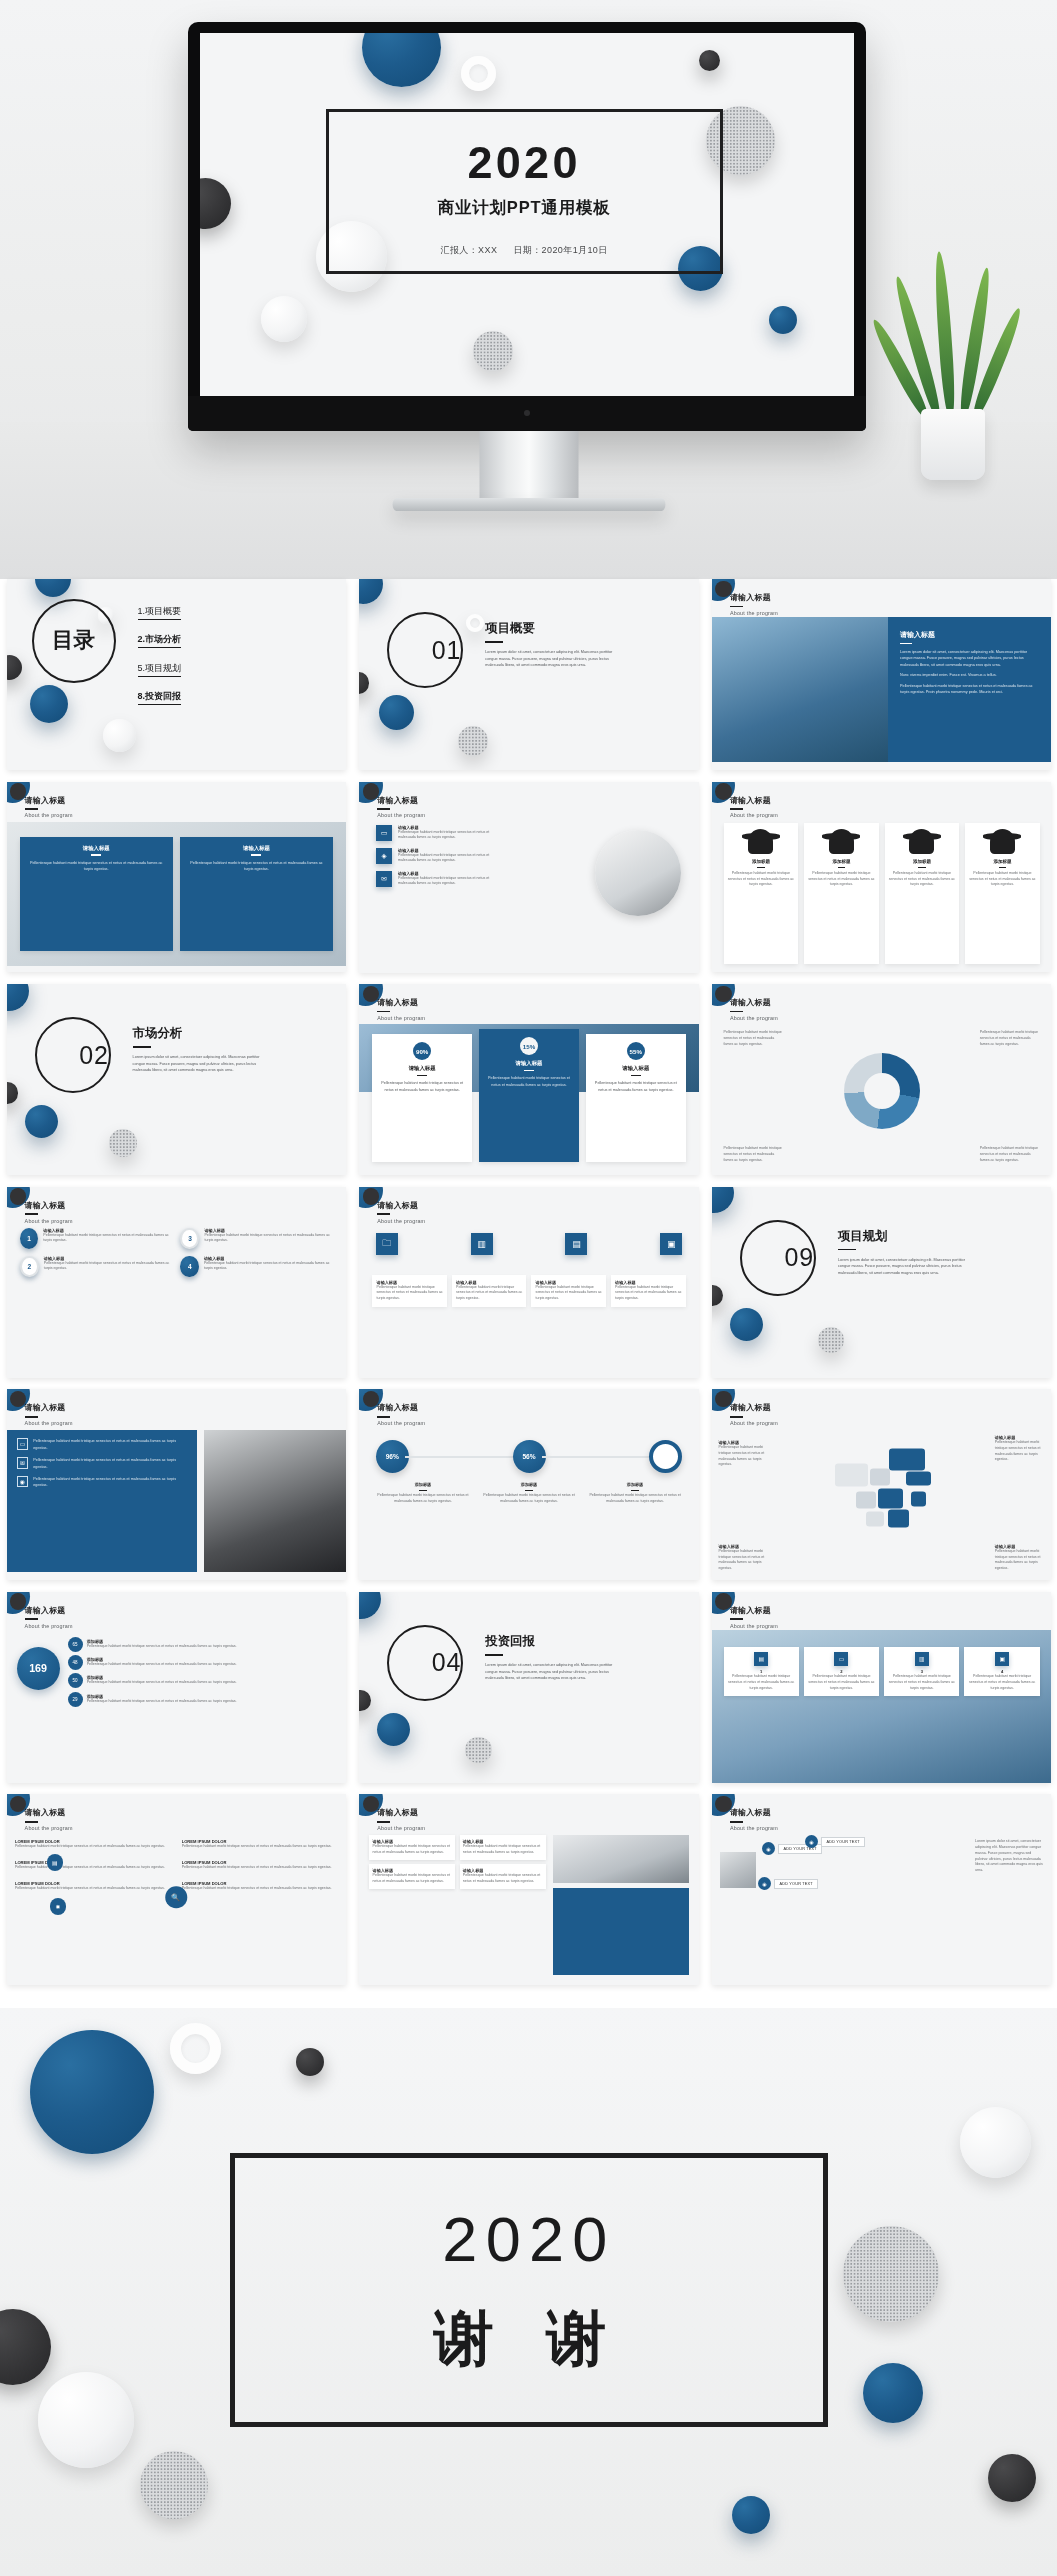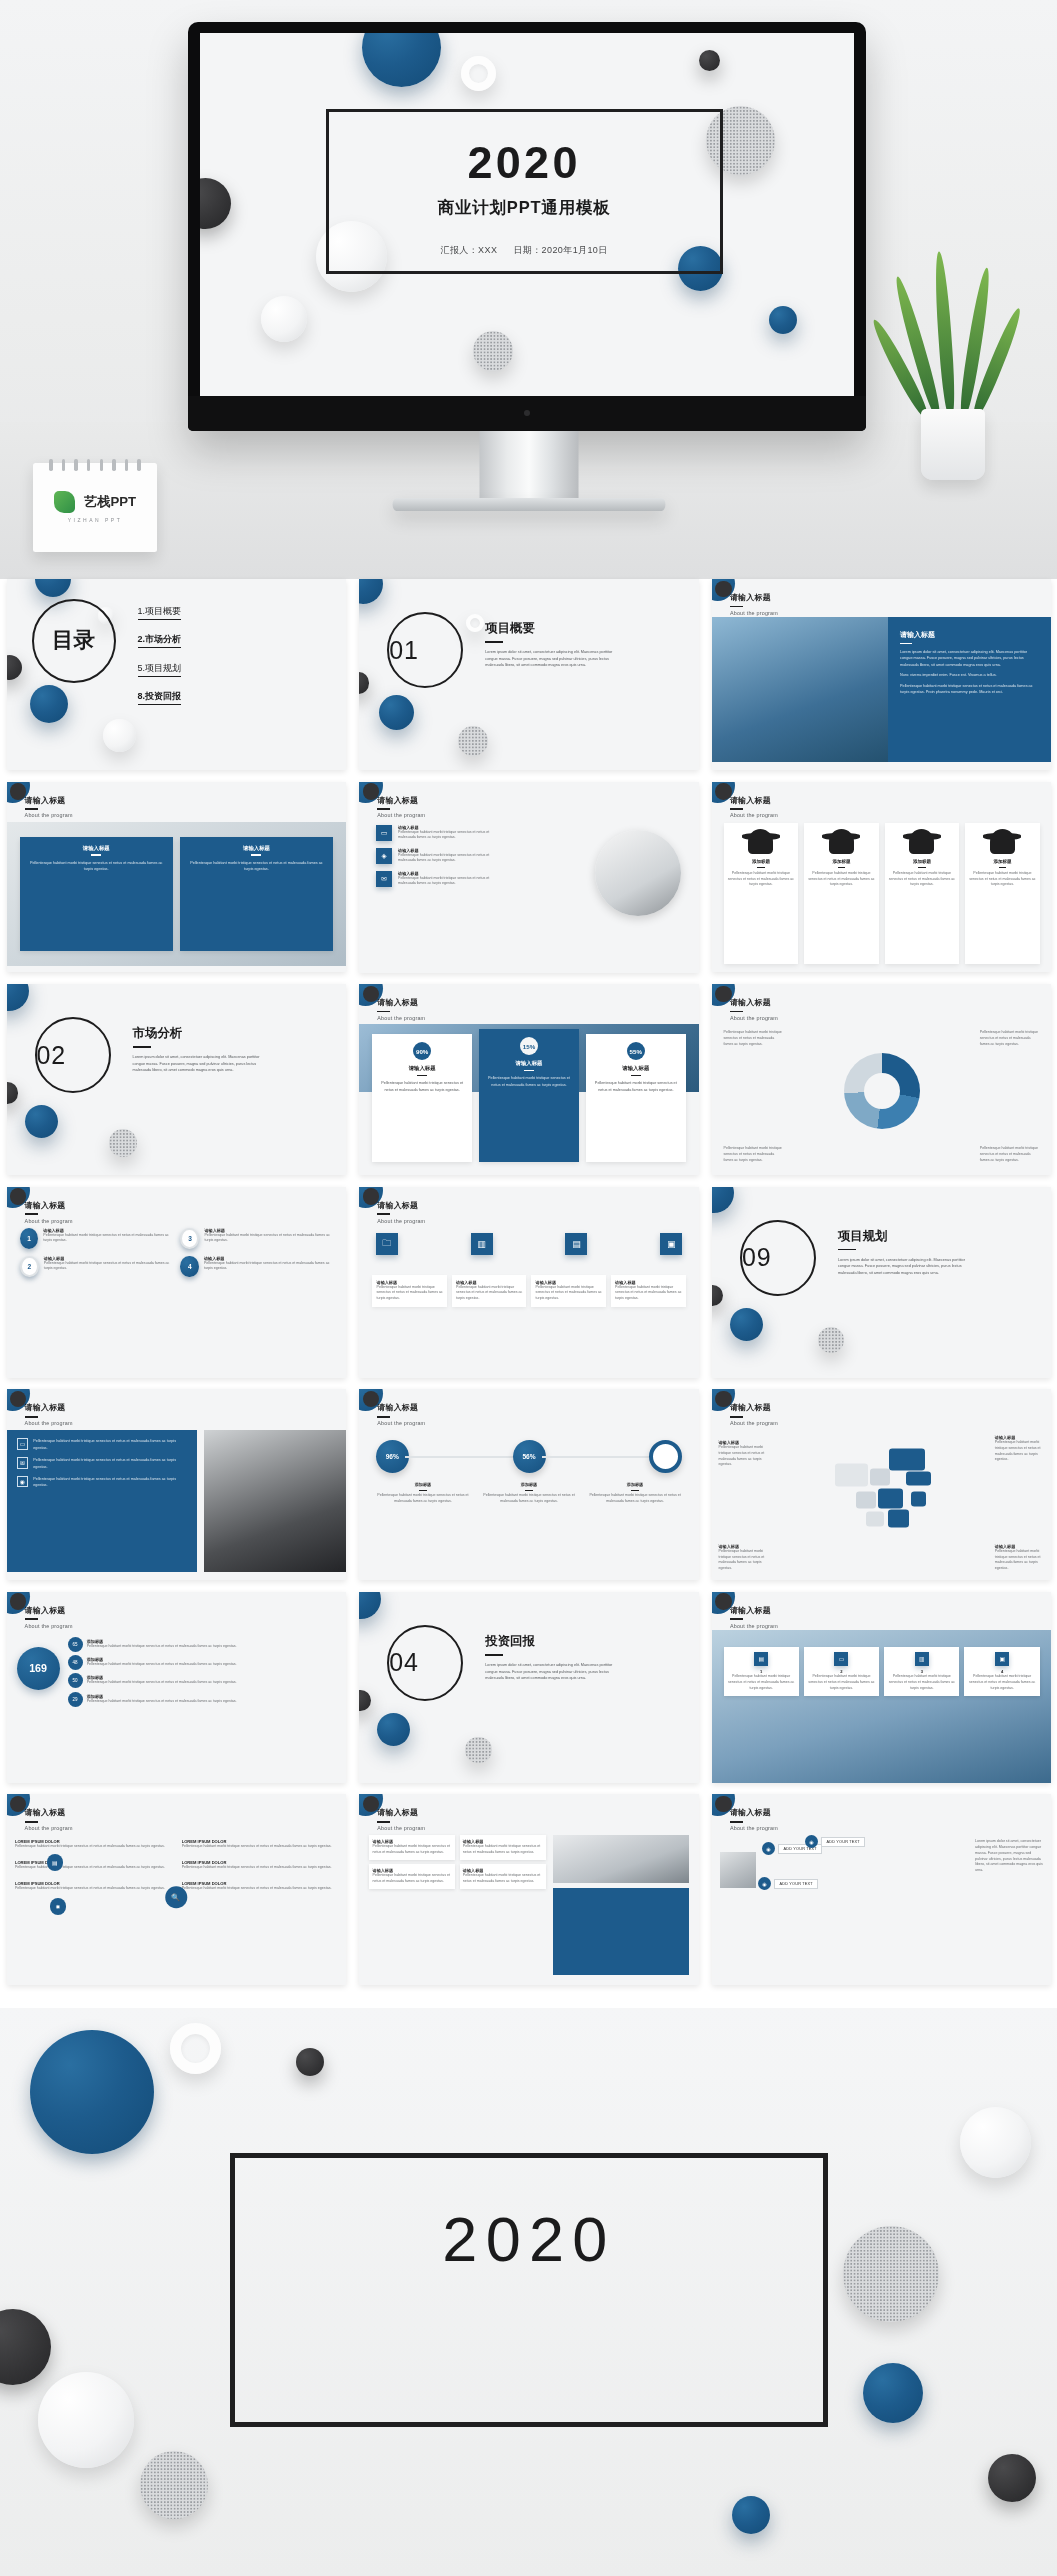--- a/index.html
+++ b/index.html
@@ -97,21 +97,21 @@
   .lorem-w { font-size:3.8px; line-height:1.7; color:#d8e3ec; }
 
   
   .toc-circle { position:absolute; left:25px; top:20px; width:84px; height:84px; border:2.1px solid #1d1d1e; border-radius:50%; }
   .toc-word { position:absolute; left:25px; top:20px; width:84px; height:84px; display:flex; flex-direction:column; align-items:center; justify-content:center; font-size:21.5px; font-weight:800; line-height:1.0; color:#1b1b1c; }
   .toc-list { position:absolute; left:131px; top:23px; }
   .toc-item { font-size:9px; font-weight:700; color:#1c1c1d; margin-bottom:10.7px; border-bottom:1.7px solid #1c1c1d; display:inline-block; padding-bottom:0.8px; }
   .toc-item.light { font-weight:400; }
 
   
-  .sec-circle { position:absolute; left:28px; top:33px; width:76px; height:76px; border:2.1px solid #1d1d1e; border-radius:50%; display:flex; align-items:center; justify-content:flex-start; font-size:25px; font-weight:400; color:#1b1b1c; letter-spacing:0.8px; }
+  .sec-circle { position:absolute; left:28px; top:33px; width:76px; height:76px; border:2.1px solid #1d1d1e; border-radius:50%; display:flex; align-items:center; justify-content:flex-end; font-size:25px; font-weight:400; color:#1b1b1c; letter-spacing:0.8px; }
   .sec-body { position:absolute; left:126px; top:41px; width:140px; }
   .sec-title { font-size:12.4px; font-weight:700; color:#1b1b1c; }
   .sec-rule { width:18px; height:1.7px; background:#1b1b1c; margin:4.1px 0 6.6px; }
 
   
   .split-img { position:absolute; left:0; top:38px; width:52%; bottom:8.3px; background:linear-gradient(160deg,#8fb8d4,#3d6f96 60%,#24516f); }
   .split-panel { position:absolute; right:0; top:38px; width:48%; bottom:8.3px; background:#1d5b8c; padding:13.2px 11.6px; }
   .split-panel .p-title { font-size:7px; font-weight:700; color:#fff; }
   .split-panel .p-rule { width:11.6px; height:1.2px; background:#fff; margin:2.5px 0 5px; }
 
@@ -159,38 +159,20 @@
 
   .w-t { font-size:4.1px; font-weight:700; color:#1f1f20; }
   .w-s { font-size:3.6px; color:#6a6d70; line-height:1.6; }
 </style>
 </head>
 <body>
 
 <div class="hero">
   <div class="hero-floor"></div>
 
-  <div class="calendar">
-    <div class="cal-page"></div>
-    <div class="cal-rings">
-      <i></i>
-        <i></i>
-        <i></i>
-        <i></i>
-        <i></i>
-        <i></i>
-        <i></i>
-        <i></i>
-    </div>
-    <div class="cal-logo">
-      <span class="cal-leaf"></span>
-      <span class="cal-name">艺栈PPT</span>
-      <div class="cal-tag">YIZHAN PPT</div>
-    </div>
-  </div>
 
   <div class="plant">
     <div class="leaf" style="height:145px; transform:rotate(-16deg); left:40px;"></div>
     <div class="leaf" style="height:165px; transform:rotate(-4deg); left:53px;"></div>
     <div class="leaf" style="height:150px; transform:rotate(9deg); left:66px;"></div>
     <div class="leaf" style="height:116px; transform:rotate(22deg); left:78px;"></div>
     <div class="leaf" style="height:109px; transform:rotate(-28deg); left:28px;"></div>
     <div class="pot"></div>
   </div>
 
@@ -827,16 +809,17 @@
   <div class="c c-mesh" style="left:140px; top:443px; width:68px;  height:68px; border-radius:50%;"></div>
   <div class="c c-mesh" style="left:843px;top:218px; width:96px; height:96px; border-radius:50%;"></div>
   <div class="c c-blue" style="left:863px;top:355px; width:60px;  height:60px;"></div>
   <div class="c c-white" style="left:960px;top:99px; width:71px;  height:71px;"></div>
   <div class="c c-dark" style="left:988px;top:446px; width:48px;  height:48px;"></div>
   <div class="c c-blue" style="left:732px; top:488px; width:38px;  height:38px;"></div>
 
   <div class="final-frame">
     <div class="final-inner">
       <div class="final-year">2020</div>
+      <div class="final-thx">谢 谢</div>
     </div>
   </div>
 </div>
 
 
 </body></html>

